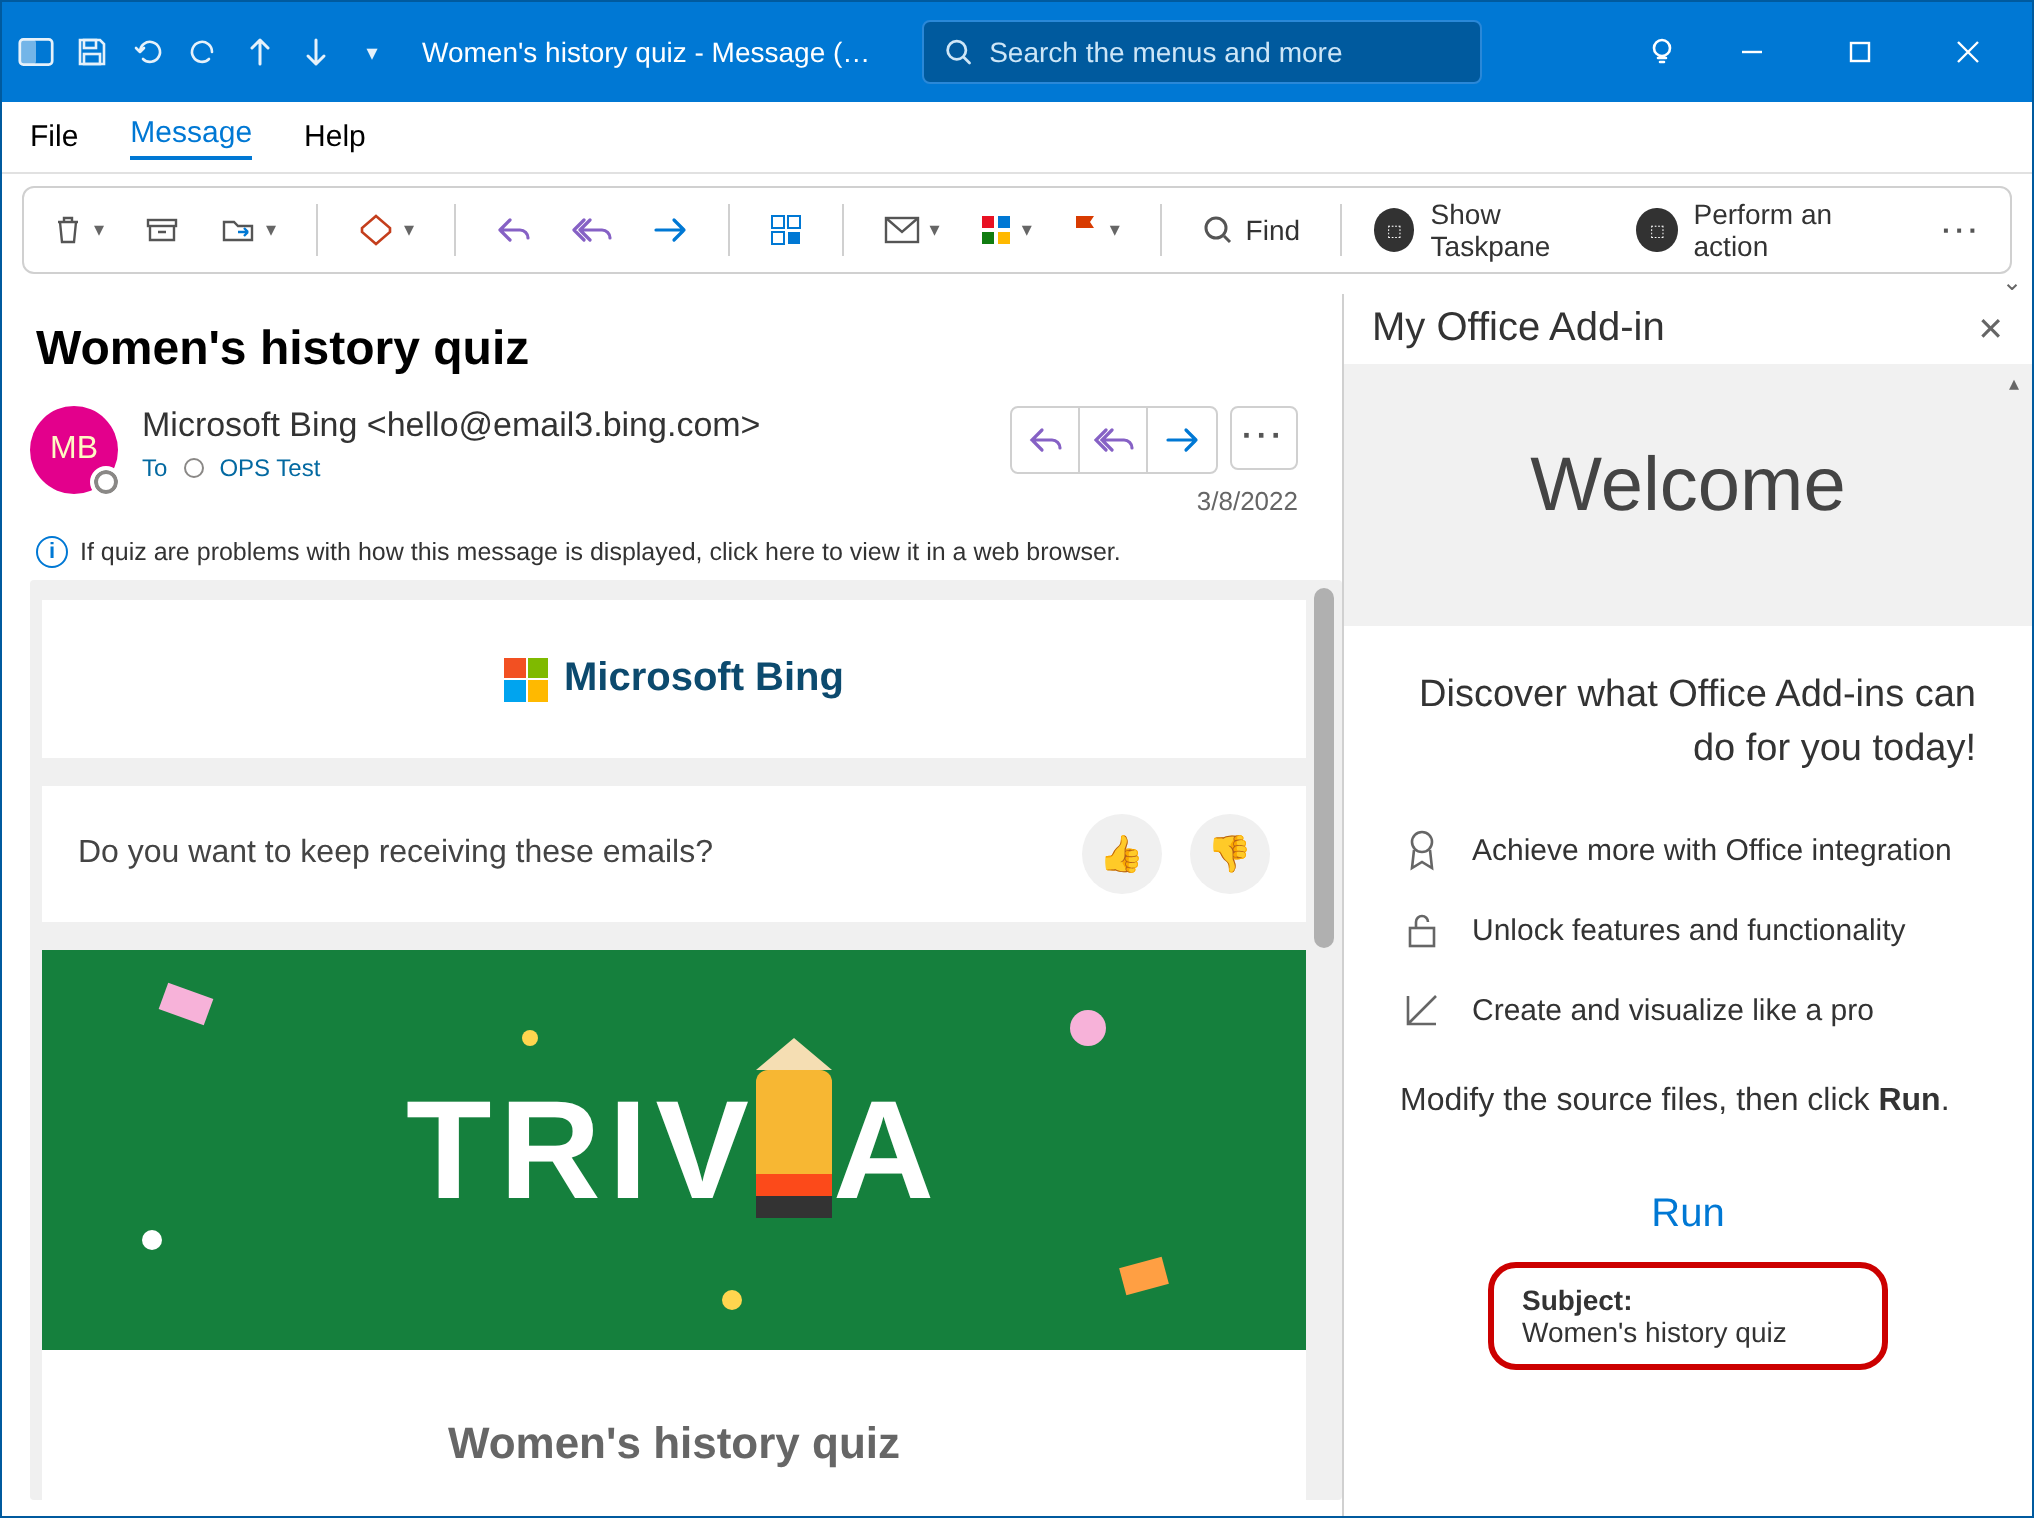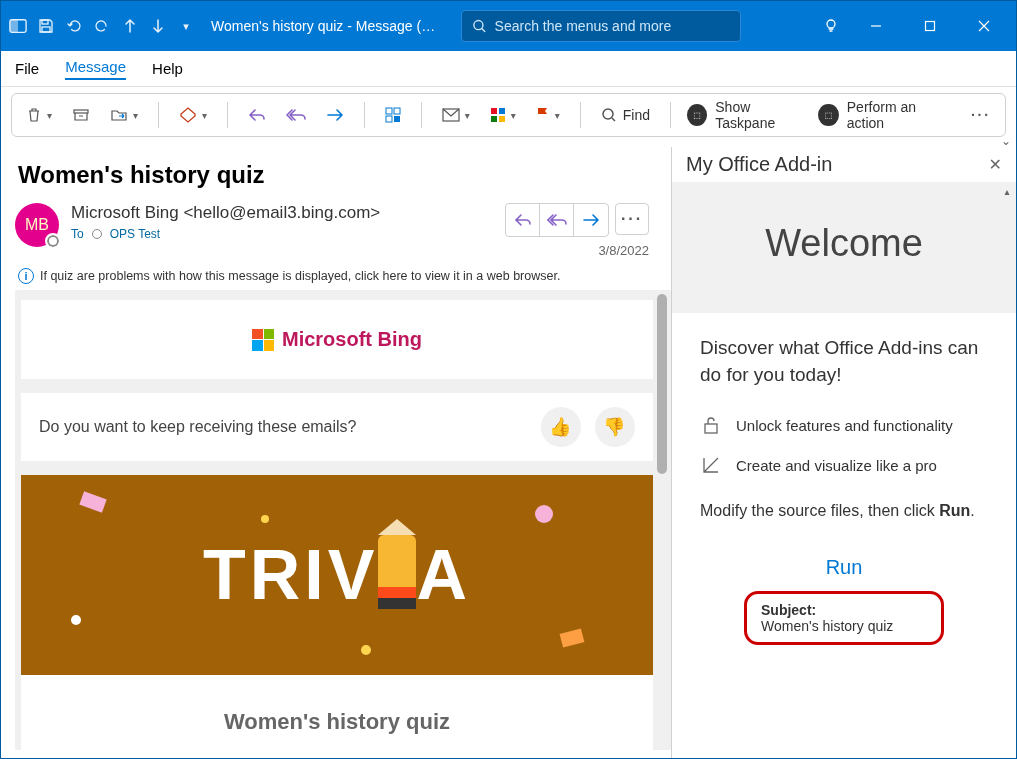--- a/index.html
+++ b/index.html
@@ -43,42 +43,42 @@
   .reply-btns div { width:34px; height:32px; display:flex; align-items:center; justify-content:center; border-right:1px solid #d0d0d0;}
   .reply-btns div:last-child { border-right:none;}
   .more-btn { width:34px; height:32px; border:1px solid #d0d0d0; border-radius:4px; display:flex; align-items:center; justify-content:center; margin-left:6px;}
   .date { font-size:13px; color:#666;}
   .info-bar { display:flex; align-items:center; gap:6px; font-size:12.5px; color:#333; margin:10px 0 6px 3px;}
   .info-icon { width:16px; height:16px; border:1.5px solid #0078d4; border-radius:50%; color:#0078d4; font-size:11px; display:flex; align-items:center; justify-content:center; font-weight:bold;}
   
   .body-scroll { position:relative; margin-top:6px; height: 460px; background:#f0f0f0; overflow:hidden; border-radius:2px;}
   .email-body { padding: 10px 18px 0 6px; height:100%; overflow-y:auto;}
   .card { background:#fff; margin-bottom:14px; padding: 14px 18px; }
-  .bing-logo { display:flex; align-items:center; justify-content:center; gap:8px; font-size:20px; font-weight:600; color:#be185d; padding: 14px 0;}
+  .bing-logo { display:flex; align-items:center; justify-content:center; gap:8px; font-size:20px; font-weight:600; color:#0c4a6e; padding: 14px 0;}
   .bing-squares { width:22px; height:22px; display:grid; grid-template-columns:1fr 1fr; grid-template-rows:1fr 1fr; gap:1px;}
   .bing-squares div:nth-child(1){background:#f25022;} .bing-squares div:nth-child(2){background:#7fba00;} .bing-squares div:nth-child(3){background:#00a4ef;} .bing-squares div:nth-child(4){background:#ffb900;}
   .keep-row { display:flex; align-items:center; justify-content:space-between; font-size:16px; color:#444;}
   .thumb { width:40px; height:40px; border-radius:50%; background:#f0f0f0; display:flex; align-items:center; justify-content:center; font-size:18px; color:#666;}
-  .trivia-banner { background:#a16207; height:200px; position:relative; display:flex; align-items:center; justify-content:center; overflow:hidden;}
+  .trivia-banner { background:#15803d; height:200px; position:relative; display:flex; align-items:center; justify-content:center; overflow:hidden;}
   .trivia-text { font-size:70px; font-weight:800; color:#fff; letter-spacing:4px; font-family: Arial Black, Arial, sans-serif;}
   .trivia-text .pencil { display:inline-block; width:38px; height:74px; background:linear-gradient(#f7b733 0%, #f7b733 70%, #fc4a1a 70%, #fc4a1a 85%, #333 85%); border-radius:6px 6px 0 0; vertical-align:-10px; position:relative;}
   .trivia-text .pencil::before { content:''; position:absolute; top:-16px; left:0; width:0; height:0; border-left:19px solid transparent; border-right:19px solid transparent; border-bottom:16px solid #f5deb3;}
   .confetti { position:absolute; }
   .quiz-title { text-align:center; font-size:22px; font-weight:600; color:#666; padding: 20px 0;}
   .scroll-thumb { position:absolute; right:4px; top:4px; width:10px; height:180px; background:#b0b0b0; border-radius:5px;}
   
   .taskpane { width:345px; border-left:1px solid #d0d0d0; position:relative; display:flex; flex-direction:column;}
   .tp-header { display:flex; align-items:center; padding: 6px 14px; font-size:20px; color:#333;}
   .tp-close { margin-left:auto; font-size:16px; color:#666;}
   .tp-body { position:relative; flex:1; overflow:hidden; border-top: 0px solid #eee;}
   .tp-scroll-track { position:absolute; right:2px; top:4px; width:14px; height:98%; background:transparent;}
   .tp-scroll-up { width:14px; height:14px; font-size:10px; color:#666; text-align:center;}
   .welcome-band { background:#f1f1f1; text-align:center; padding: 40px 10px 48px; font-size:38px; font-weight:300; color:#444;}
   .tp-content { padding: 22px 28px; font-size:16px; color:#333;}
-  .tp-content .tag { text-align:left; font-size:19px; color:#333; line-height:1.4; margin-bottom:26px;}
+  .tp-content .tag { text-align:right; font-size:19px; color:#333; line-height:1.4; margin-bottom:26px;}
   .feat { display:flex; align-items:center; gap:14px; margin: 18px 0; font-size:15px;}
   .feat .fi { width:22px; height:22px; color:#666; display:flex; align-items:center; justify-content:center;}
   .modify { margin-top: 26px; font-size:16px;}
   .run-link { display:block; text-align:center; color:#0078d4; font-size:20px; margin-top:36px;}
   .subject-box { border:3px solid #c00; border-radius:14px; padding: 8px 14px; margin: 12px auto 0; width: 200px; font-size:14px;}
   .subject-box b { display:block;}
   svg { display:block; }
 </style>
 </head>
 <body>
@@ -346,20 +346,29 @@
     </div>
     <div class="tp-body">
       <div class="tp-scroll-track">
         <div class="tp-scroll-up">▴</div>
       </div>
       <div class="welcome-band">Welcome</div>
       <div class="tp-content">
         <div class="tag">Discover what Office Add-ins can do for you today!</div>
         <div class="feat">
           <span class="fi">
+              <svg width="20" height="22" viewBox="0 0 20 22" fill="none" stroke="#666" stroke-width="1.3">
+                <circle cx="10" cy="7" r="5"></circle>
+                <path d="M6 11l-1 9 5-3 5 3-1-9"></path>
+              </svg>
+            </span>
+          <span>Achieve more with Office integration</span>
+        </div>
+        <div class="feat">
+          <span class="fi">
               <svg width="18" height="20" viewBox="0 0 18 20" fill="none" stroke="#666" stroke-width="1.3">
                 <rect x="3" y="9" width="12" height="9"></rect>
                 <path d="M6 9V6a3 3 0 0 1 6 0"></path>
               </svg>
             </span>
           <span>Unlock features and functionality</span>
         </div>
         <div class="feat">
           <span class="fi">
               <svg width="20" height="20" viewBox="0 0 20 20" fill="none" stroke="#666" stroke-width="1.3">

